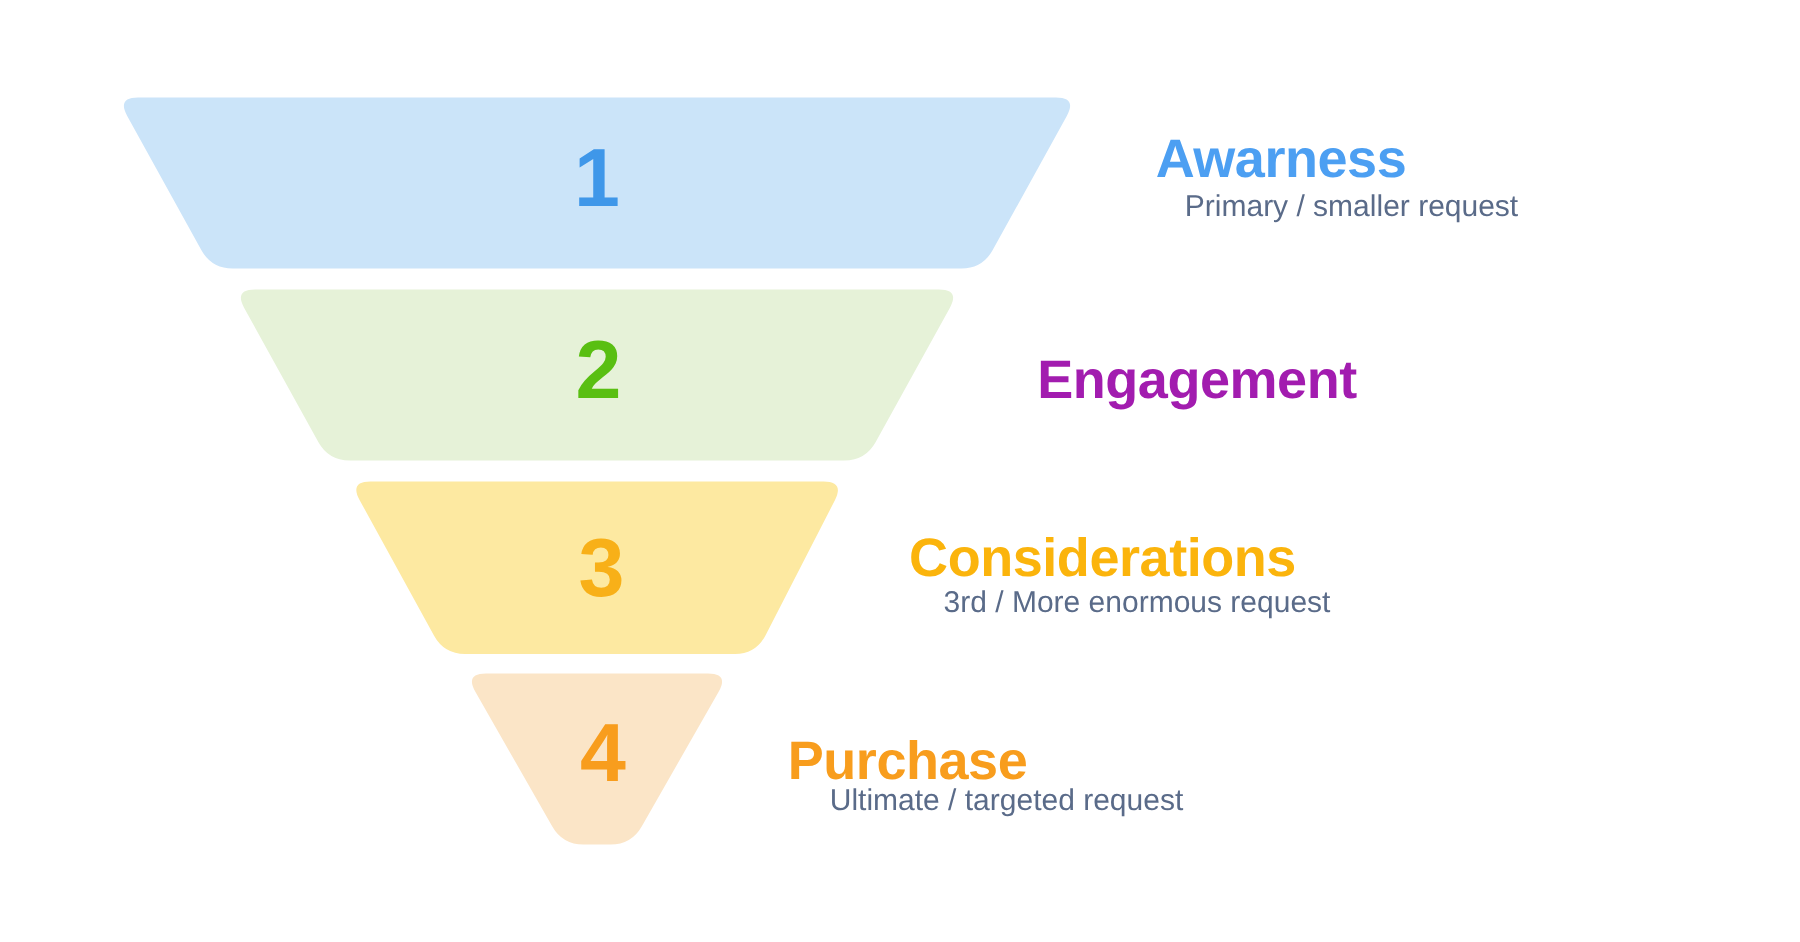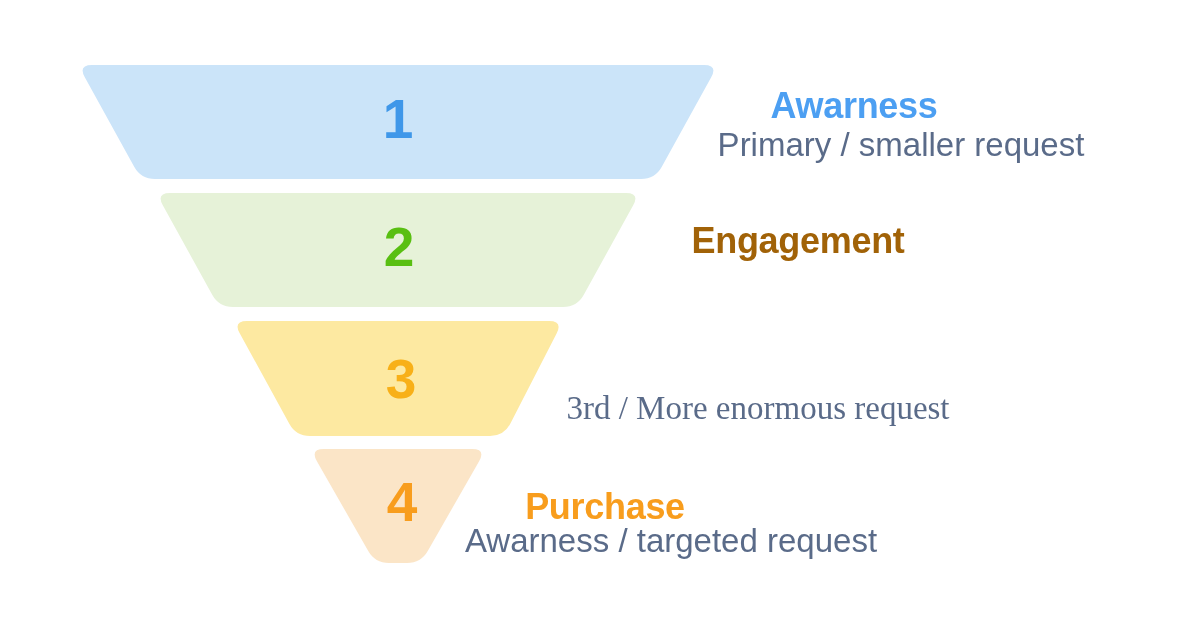--- a/index.html
+++ b/index.html
@@ -44,21 +44,21 @@
     letter-spacing: -0.3px;
     white-space: nowrap;
   }
   .tier-title.h1 { left: 854px; top: 88px;  }
   .tier-title.h2 { left: 798px; top: 223px; }
   .tier-title.h3 { left: 735px; top: 354px; }
   .tier-title.h4 { left: 605px; top: 489px; }
   .tier-subtitle {
     position: absolute;
     transform: translateX(-50%);
-    font-size: 33px;
+    font-size: 20px;
     font-weight: 400;
     line-height: 1;
     white-space: nowrap;
     text-align: center;
   }
   .tier-subtitle.s1 { left: 901px; top: 128px; }
   .tier-subtitle.s2 { left: 784px; top: 259px; }
   .tier-subtitle.s3 { left: 758px; top: 392px; }
   .tier-subtitle.s4 { left: 671px; top: 524px; }
 </style>
@@ -79,20 +79,21 @@
   </svg>
 
   <div class="num n1" style="color: rgb(63, 151, 233);">1</div>
   <div class="num n2" style="color: rgb(89, 191, 18);">2</div>
   <div class="num n3" style="color: rgb(248, 176, 24);">3</div>
   <div class="num n4" style="color: rgb(248, 157, 29);">4</div>
 
   <div class="tier-title h1" style="color: rgb(76, 159, 242);">Awarness</div>
   <div class="tier-subtitle s1" style="color: rgb(90, 107, 137);">Primary / smaller request</div>
 
-  <div class="tier-title h2" style="color: #a16207;">Engagement</div>
+  <div class="tier-title h2" style="color: #a21caf; margin-top: 12px;">Engagement</div>
 
-  <div class="tier-subtitle s3" style="color: rgb(90, 107, 137); font-family: Liberation Serif, serif;">3rd / More enormous request</div>
+  <div class="tier-title h3" style="color: rgb(251, 180, 12);">Considerations</div>
+  <div class="tier-subtitle s3" style="color: rgb(90, 107, 137);">3rd / More enormous request</div>
 
   <div class="tier-title h4" style="color: rgb(248, 157, 29);">Purchase</div>
-  <div class="tier-subtitle s4" style="color: rgb(90, 107, 137);">Awarness / targeted request</div>
+  <div class="tier-subtitle s4" style="color: rgb(90, 107, 137);">Ultimate / targeted request</div>
 
 </div>
 
 </body></html>

